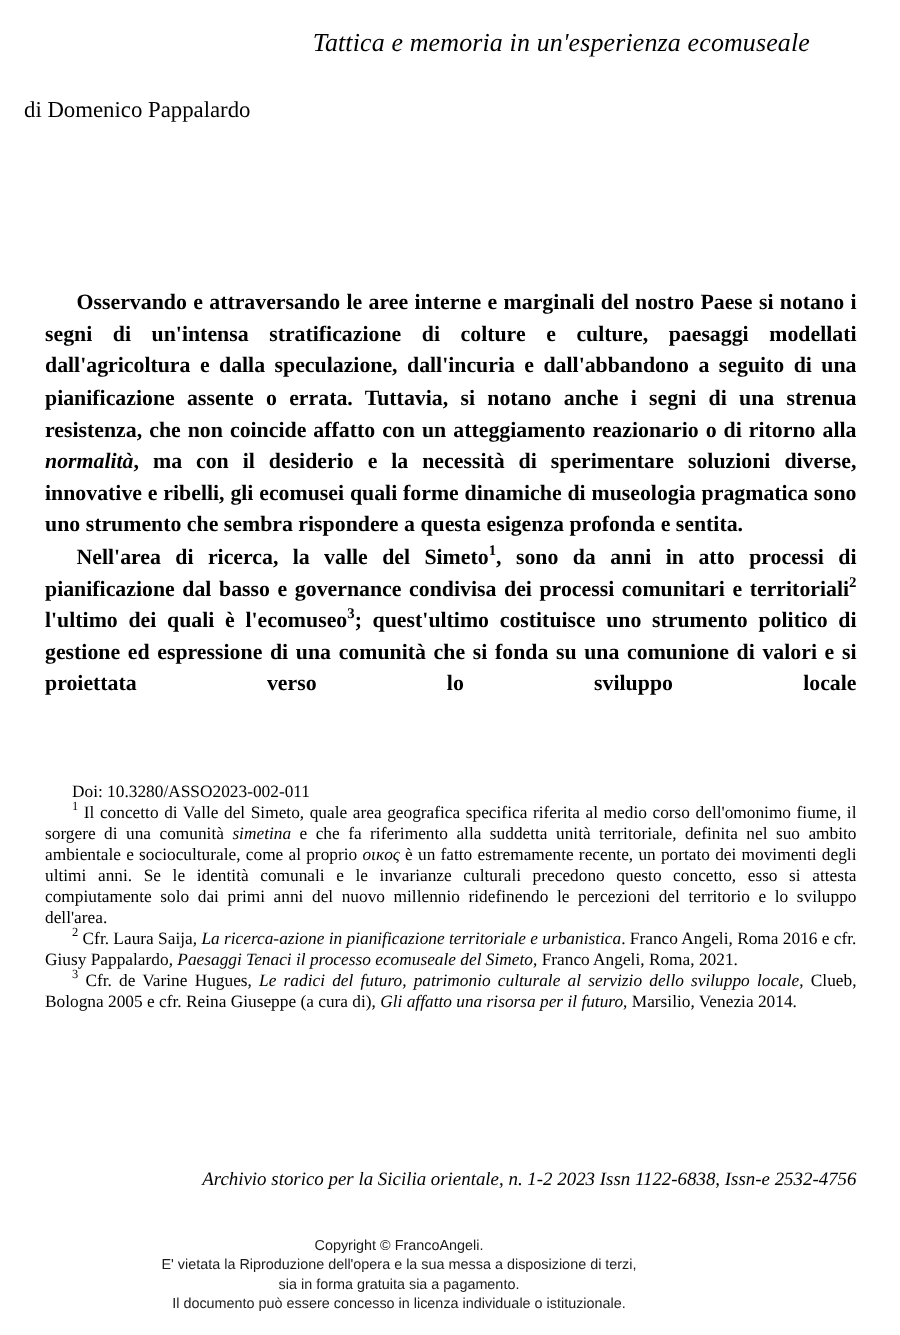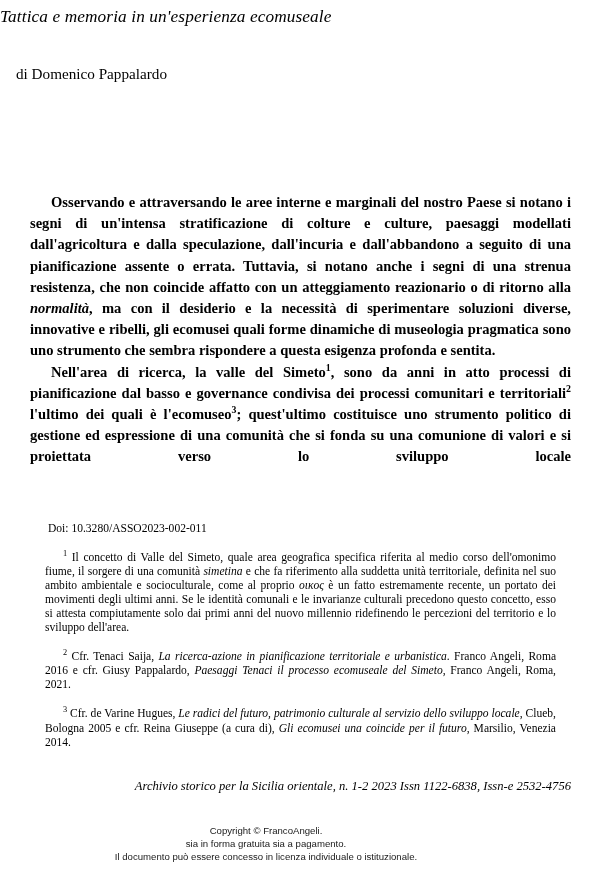--- a/index.html
+++ b/index.html
@@ -19,23 +19,23 @@
     position: relative;
     width: 600px;
     height: 890px;
     box-sizing: border-box;
   }
 
   
   .title-block {
     position: absolute;
     left: 0;
-    top: 6px;
+    top: 18px;
     width: 540px;
-    text-align: left;
+    text-align: right;
   }
   .article-title {
     font-style: italic;
     font-size: 17.3px;
     line-height: 22px;
     letter-spacing: 0.1px;
     margin: 0;
     font-weight: normal;
   }
   .article-author {
@@ -89,21 +89,21 @@
     font-size: 11.55px;
     line-height: 14.05px;
     text-align: justify;
   }
   .footnote-block .doi {
     margin: 0 0 0 0;
     text-indent: 18px;
     text-align: left;
   }
   .footnote-block p.fn {
-    margin: 15px;
+    margin: 0;
     text-indent: 18px;
   }
   .footnote-block sup {
     font-size: 0.72em;
   }
 
   
   .journal-line {
     position: absolute;
     left: 30px;
@@ -143,26 +143,27 @@
   <div class="body-block">
     <p><span>Osservando e attraversando le aree interne e marginali del nostro Paese si notano i segni di un'intensa stratificazione di colture e culture, paesaggi modellati dall'agricoltura e dalla speculazione, dall'incuria e dall'abbandono a seguito di una pianificazione assente o errata. Tuttavia, si notano anche i segni di una strenua resistenza, che non coincide affatto con un atteggiamento reazionario o di ritorno alla </span><span class="ital">normalità</span><span>, ma con il desiderio e la necessità di sperimentare soluzioni diverse, innovative e ribelli, gli ecomusei quali forme dinamiche di museologia pragmatica sono uno strumento che sembra rispondere a questa esigenza profonda e sentita.</span></p>
     <p class="last-line-justify"><span>Nell'area di ricerca, la valle del Simeto</span><sup>1</sup><span>, sono da anni in atto processi di pianificazione dal basso e governance condivisa dei processi comunitari e territoriali</span><sup>2</sup><span> l'ultimo dei quali è l'ecomuseo</span><sup>3</sup><span>; quest'ultimo costituisce uno strumento politico di gestione ed espressione di una comunità che si fonda su una comunione di valori e si proiettata verso lo sviluppo locale</span></p>
   </div>
 
   <div class="footnote-block">
     <p class="doi">Doi: 10.3280/ASSO2023-002-011</p>
 
     <p class="fn"><sup>1</sup><span> Il concetto di Valle del Simeto, quale area geografica specifica riferita al medio corso dell'omonimo fiume, il sorgere di una comunità </span><span class="ital">simetina</span><span> e che fa riferimento alla suddetta unità territoriale, definita nel suo ambito ambientale e socioculturale, come al proprio </span><span class="ital">οικος</span><span> è un fatto estremamente recente, un portato dei movimenti degli ultimi anni. Se le identità comunali e le invarianze culturali precedono questo concetto, esso si attesta compiutamente solo dai primi anni del nuovo millennio ridefinendo le percezioni del territorio e lo sviluppo dell'area.</span></p>
 
-    <p class="fn"><sup>2</sup><span> Cfr. Tenaci Saija, </span><span class="ital">La ricerca-azione in pianificazione territoriale e urbanistica</span><span>. Franco Angeli, Roma 2016 e cfr. Giusy Pappalardo, </span><span class="ital">Paesaggi Tenaci il processo ecomuseale del Simeto</span><span>, Franco Angeli, Roma, 2021.</span></p>
+    <p class="fn"><sup>2</sup><span> Cfr. Laura Saija, </span><span class="ital">La ricerca-azione in pianificazione territoriale e urbanistica</span><span>. Franco Angeli, Roma 2016 e cfr. Giusy Pappalardo, </span><span class="ital">Paesaggi Tenaci il processo ecomuseale del Simeto</span><span>, Franco Angeli, Roma, 2021.</span></p>
 
-    <p class="fn"><sup>3</sup><span> Cfr. de Varine Hugues, </span><span class="ital">Le radici del futuro, patrimonio culturale al servizio dello sviluppo locale</span><span>, Clueb, Bologna 2005 e cfr. Reina Giuseppe (a cura di), </span><span class="ital">Gli ecomusei una coincide per il futuro</span><span>, Marsilio, Venezia 2014.</span></p>
+    <p class="fn"><sup>3</sup><span> Cfr. de Varine Hugues, </span><span class="ital">Le radici del futuro, patrimonio culturale al servizio dello sviluppo locale</span><span>, Clueb, Bologna 2005 e cfr. Reina Giuseppe (a cura di), </span><span class="ital">Gli affatto una risorsa per il futuro</span><span>, Marsilio, Venezia 2014.</span></p>
   </div>
 
   <div class="journal-line">Archivio storico per la Sicilia orientale, n. 1-2 2023 Issn 1122-6838, Issn-e 2532-4756</div>
 
   <div class="copyright-footer">
     <div>Copyright © FrancoAngeli.</div>
+    <div>E' vietata la Riproduzione dell'opera e la sua messa a disposizione di terzi,</div>
     <div>sia in forma gratuita sia a pagamento.</div>
     <div>Il documento può essere concesso in licenza individuale o istituzionale.</div>
   </div>
 
 </div>
 
 </body></html>

